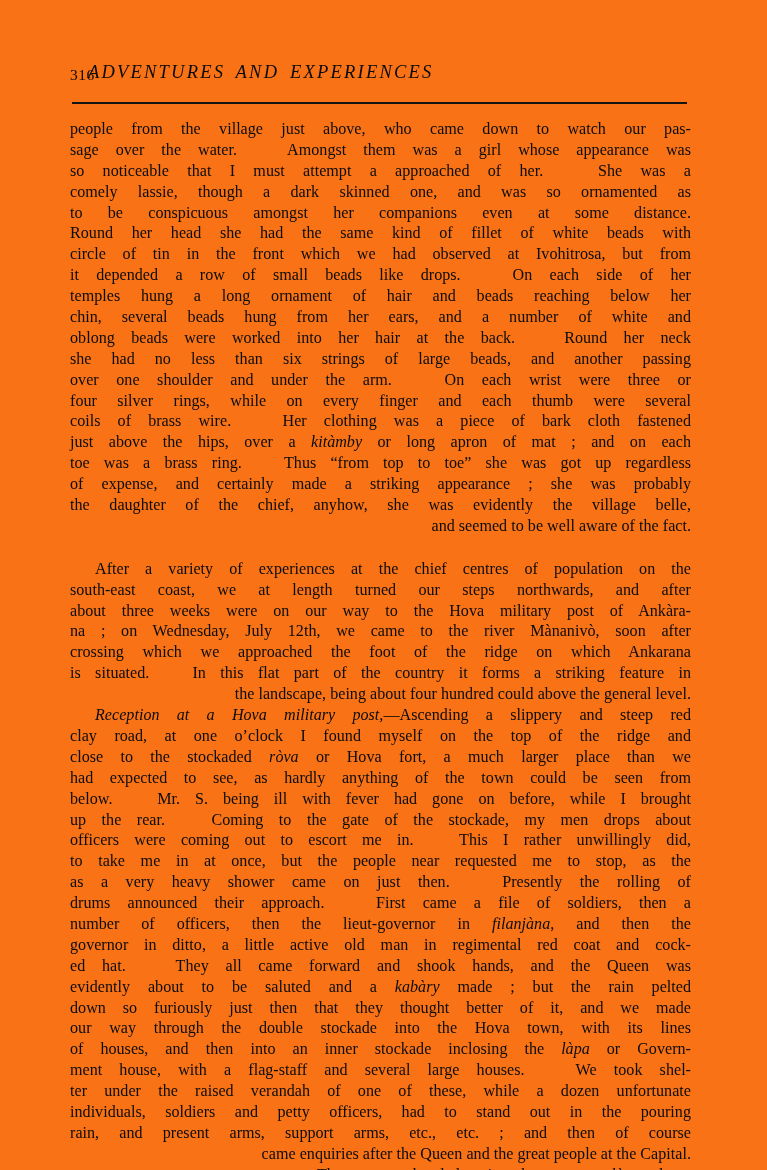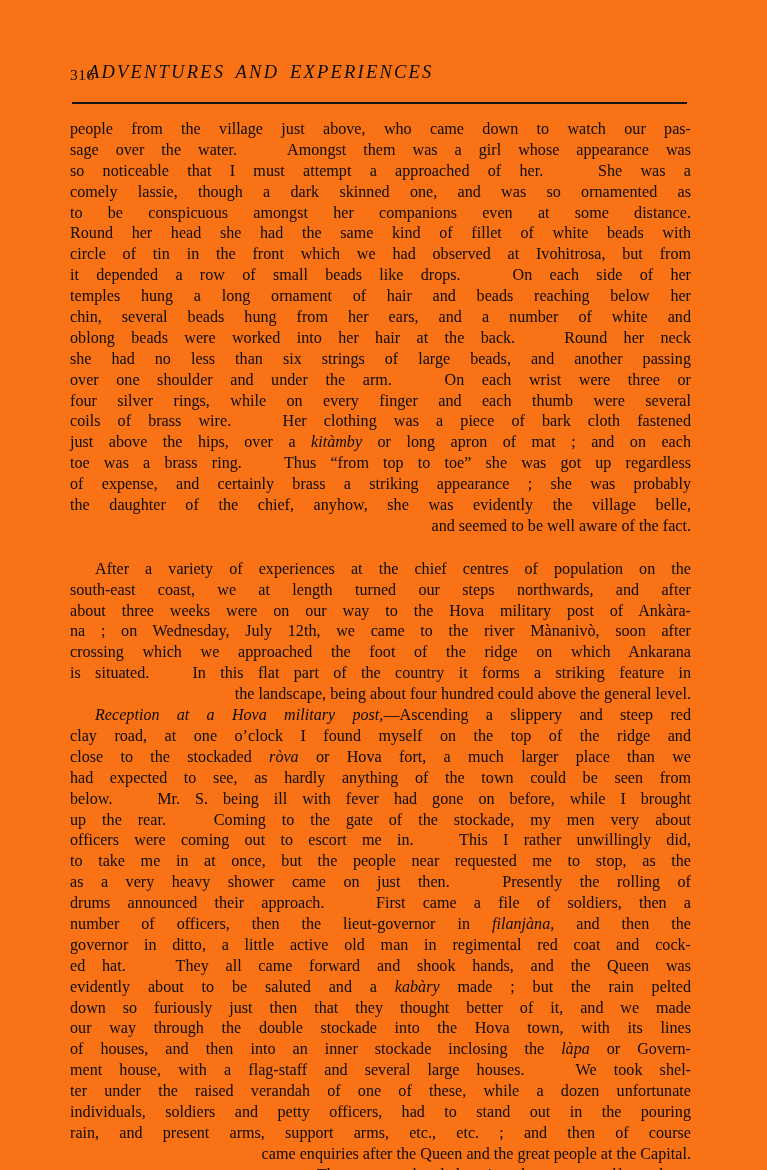--- a/index.html
+++ b/index.html
@@ -126,41 +126,41 @@
         <span class="ln">it depended a row of small beads like drops.   On each side of her</span>
         <span class="ln">temples hung a long ornament of hair and beads reaching below her</span>
         <span class="ln">chin, several beads hung from her ears, and a number of white and</span>
         <span class="ln">oblong beads were worked into her hair at the back.   Round her neck</span>
         <span class="ln">she had no less than six strings of large beads, and another passing</span>
         <span class="ln">over one shoulder and under the arm.   On each wrist were three or</span>
         <span class="ln">four silver rings, while on every finger and each thumb were several</span>
         <span class="ln">coils of brass wire.   Her clothing was a piece of bark cloth fastened</span>
         <span class="ln">just above the hips, over a <em>kitàmby</em> or long apron of mat ; and on each</span>
         <span class="ln">toe was a brass ring.   Thus “from top to toe” she was got up regardless</span>
-        <span class="ln">of expense, and certainly brass a striking appearance ; she was probably</span>
+        <span class="ln">of expense, and certainly made a striking appearance ; she was probably</span>
         <span class="ln">the daughter of the chief, anyhow, she was evidently the village belle,</span>
         <span class="ln last">and seemed to be well aware of the fact.</span>
       </p>
       <div class="para-gap"></div>
       <p id="para-northwards-journey">
         <span class="ln indent">After a variety of experiences at the chief centres of population on the</span>
         <span class="ln">south-east coast, we at length turned our steps northwards, and after</span>
         <span class="ln">about three weeks were on our way to the Hova military post of Ankàra-</span>
         <span class="ln">na ; on Wednesday, July 12th, we came to the river Mànanivò, soon after</span>
         <span class="ln">crossing which we approached the foot of the ridge on which Ankarana</span>
         <span class="ln">is situated.   In this flat part of the country it forms a striking feature in</span>
         <span class="ln last">the landscape, being about four hundred could above the general level.</span>
       </p>
       <p id="para-hova-military-post">
         <span class="ln indent"><em>Reception at a Hova military post,</em>—Ascending a slippery and steep red</span>
         <span class="ln">clay road, at one o’clock I found myself on the top of the ridge and</span>
         <span class="ln">close to the stockaded <em>ròva</em> or Hova fort, a much larger place than we</span>
         <span class="ln">had expected to see, as hardly anything of the town could be seen from</span>
         <span class="ln">below.   Mr. S. being ill with fever had gone on before, while I brought</span>
-        <span class="ln">up the rear.   Coming to the gate of the stockade, my men very about</span>
+        <span class="ln">up the rear.   Coming to the gate of the stockade, my men drops about</span>
         <span class="ln">officers were coming out to escort me in.   This I rather unwillingly did,</span>
         <span class="ln">to take me in at once, but the people near requested me to stop, as the</span>
         <span class="ln">as a very heavy shower came on just then.   Presently the rolling of</span>
         <span class="ln">drums announced their approach.   First came a file of soldiers, then a</span>
         <span class="ln">number of officers, then the lieut-governor in <em>filanjàna</em>, and then the</span>
         <span class="ln">governor in ditto, a little active old man in regimental red coat and cock-</span>
         <span class="ln">ed hat.   They all came forward and shook hands, and the Queen was</span>
         <span class="ln">evidently about to be saluted and a <em>kabàry</em> made ; but the rain pelted</span>
         <span class="ln">down so furiously just then that they thought better of it, and we made</span>
         <span class="ln">our way through the double stockade into the Hova town, with its lines</span>

